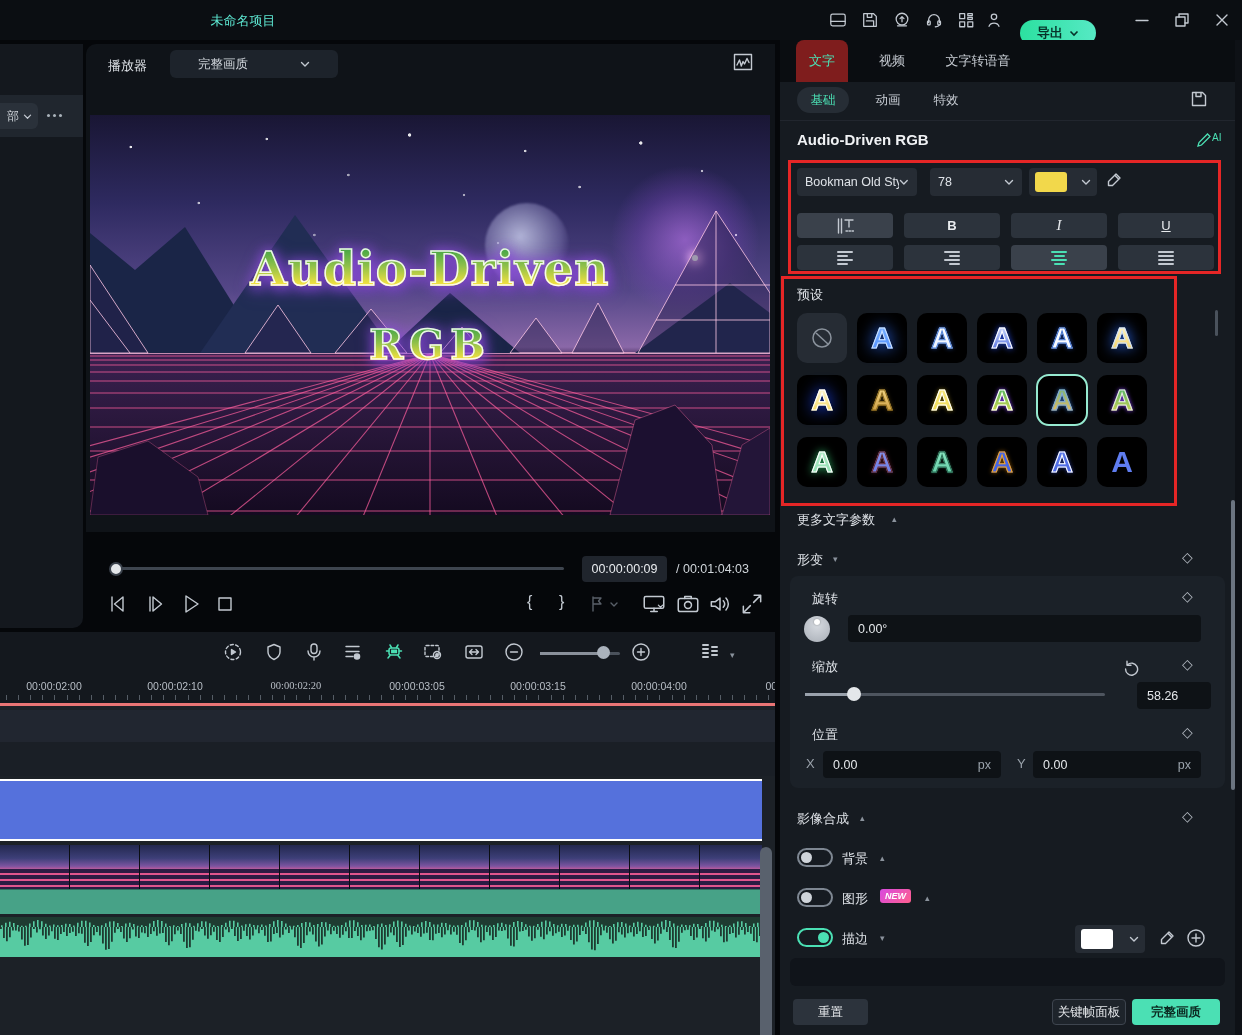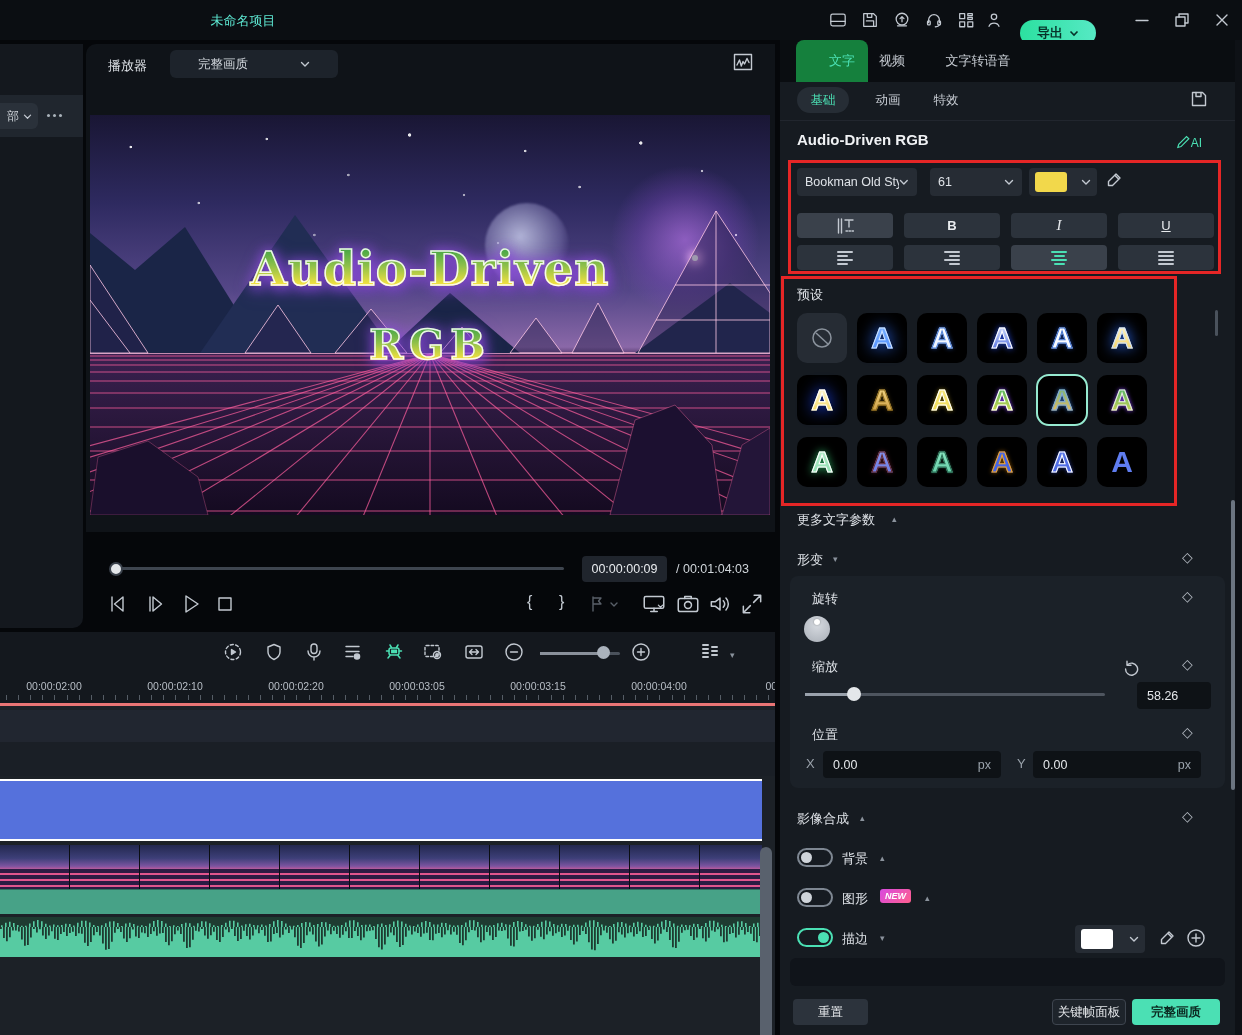--- a/index.html
+++ b/index.html
@@ -54,31 +54,31 @@
   #seek-track{position:absolute;left:30px;top:523px;width:448px;height:3px;border-radius:2px;background:#3e454f;}
   #seek-prog{position:absolute;left:24px;top:523px;width:6px;height:3px;background:#4be0b4;}
   #time-box{position:absolute;left:496px;top:512px;width:85px;height:26px;background:#20252d;border-radius:4px;display:flex;align-items:center;justify-content:center;font-size:12.5px;color:#e8ebee;}
   #time-total{position:absolute;left:590px;top:518px;font-size:12.5px;color:#d0d5da;}
   .tr-ico{position:absolute;top:547px;width:26px;height:26px;cursor:pointer;}
   .mk{position:absolute;top:549px;font-size:16px;color:#c3c9d1;cursor:pointer;}
   
   #rpanel{position:absolute;left:780px;top:40px;width:462px;height:995px;background:#161b21;}
   #rp-tabstrip{position:absolute;left:0;top:0;width:462px;height:42px;background:#0a0d11;}
   .rtab{position:absolute;top:0;height:42px;display:flex;align-items:center;justify-content:center;font-size:13px;color:#c8cdd4;cursor:pointer;}
-  #tab-text{left:16px;width:52px;background:#15803d;border-radius:8px 8px 0 0;color:#4be0b4;padding-left:20px;}
+  #tab-text{left:16px;width:52px;background:#7f1d1d;border-radius:8px 8px 0 0;color:#4be0b4;}
   #tab-video{left:86px;width:52px;}
   #tab-tts{left:150px;width:96px;}
   .subtab{position:absolute;top:47px;height:26px;display:flex;align-items:center;justify-content:center;font-size:12.5px;color:#c8cdd4;cursor:pointer;border-radius:13px;}
   #st-basic{left:17px;width:52px;background:#262d35;color:#4be0b4;}
   #st-anim{left:86px;width:44px;}
   #st-fx{left:144px;width:44px;}
   #rp-save{position:absolute;right:34px;top:50px;width:18px;height:18px;cursor:pointer;}
   #rp-divider{position:absolute;left:0;top:80px;width:462px;height:1px;background:#21262e;}
   #clip-title{position:absolute;left:17px;top:91px;font-size:15px;font-weight:bold;color:#f0f2f4;}
-  #ai-edit{position:absolute;right:40px;top:92px;width:26px;height:18px;cursor:pointer;color:#4be0b4;font-size:12px;display:flex;align-items:flex-end;}
+  #ai-edit{position:absolute;right:20px;top:92px;width:26px;height:18px;cursor:pointer;color:#4be0b4;font-size:10px;display:flex;}
   .dd{background:#262c34;border-radius:4px;display:flex;align-items:center;padding:0 8px;font-size:12.5px;color:#dfe3e8;cursor:pointer;position:absolute;height:28px;box-sizing:border-box;}
   .dd svg{margin-left:auto;}
   #font-dd{left:17px;top:128px;width:120px;}
   #size-dd{left:150px;top:128px;width:92px;}
   #color-dd{left:249px;top:128px;width:68px;}
   #font-swatch{width:32px;height:20px;border-radius:3px;}
   #eyedrop1{position:absolute;left:325px;top:131px;width:18px;height:18px;cursor:pointer;}
   .stybtn{position:absolute;height:25px;width:96px;background:#2c333c;border-radius:4px;display:flex;align-items:center;justify-content:center;font-size:13px;color:#e8ebee;cursor:pointer;}
   .stybtn.on{background:#3a414b;}
   .alines{display:flex;flex-direction:column;gap:2px;width:16px;}
@@ -373,21 +373,21 @@
       <span>AI</span>
     </div>
 
     <div class="dd" id="font-dd">
       <span style="overflow:hidden;white-space:nowrap;">Bookman Old Sty</span>
       <svg width="10" height="8" viewBox="0 0 10 8" class="ico">
           <path d="M1.5 2.5 5 6l3.5-3.5"></path>
         </svg>
     </div>
     <div class="dd" id="size-dd">
-      <span>61</span>
+      <span>78</span>
       <svg width="10" height="8" viewBox="0 0 10 8" class="ico">
           <path d="M1.5 2.5 5 6l3.5-3.5"></path>
         </svg>
     </div>
     <div class="dd" id="color-dd" style="padding:0 6px;">
       <span id="font-swatch" style="background: rgb(242, 216, 75);"></span>
       <svg width="10" height="8" viewBox="0 0 10 8" class="ico">
           <path d="M1.5 2.5 5 6l3.5-3.5"></path>
         </svg>
     </div>
@@ -511,20 +511,23 @@
     <div class="sect-label" style="left:17px;top:511px">形变</div>
     <div class="caret" style="left:53px;top:514px">▾</div>
     <div class="kdiamond" style="left:402px;top:509px">◇</div>
 
     <div id="xcard">
       <div class="sect-label" style="left:22px;top:14px">旋转</div>
       <div class="kdiamond" style="left:392px;top:12px">◇</div>
       <div id="knob">
           <i></i>
         </div>
+      <div class="nput" style="left:58px;top:39px;width:353px">
+          <span>0.00°</span>
+        </div>
 
       <div class="sect-label" style="left:22px;top:82px">缩放</div>
       <svg id="reset-ico" class="ico" viewBox="0 0 18 18">
           <path d="M6 3.2v4h4"></path>
           <path d="M6.5 6.8A6 6 0 1 1 4.6 11"></path>
         </svg>
       <div class="kdiamond" style="left:392px;top:80px">◇</div>
       <div id="scale-track"></div>
       <div id="scale-fill"></div>
       <div id="scale-handle"></div>
@@ -645,21 +648,21 @@
         <path d="M6.5 10h7M10 6.5v7"></path>
       </svg>
     <svg class="tlico ico" style="left:700px" viewBox="0 0 20 20">
         <path d="M3 3h5M3 7h5M3 11h5M3 15h5M12 5h5M12 9h5M12 13h5" stroke-width="2"></path>
       </svg>
     <div class="caret" style="left:730px;top:18px;position:absolute">▾</div>
 
     <div id="ruler">
         <div class="rlabel" style="left: 54px;">00:00:02:00</div>
         <div class="rlabel" style="left: 175px;">00:00:02:10</div>
-        <div class="rlabel" style="left: 296px;">00:00:02:20</div>
+        <div class="rlabel" style="left: 296px; font-family: Liberation Serif, serif;">00:00:02:20</div>
         <div class="rlabel" style="left: 417px;">00:00:03:05</div>
         <div class="rlabel" style="left: 538px;">00:00:03:15</div>
         <div class="rlabel" style="left: 659px;">00:00:04:00</div>
         <div class="rlabel" style="left: 780px;">00:00:</div>
         <div class="rtick" style="left: 6px;"></div>
         <div class="rtick" style="left: 18.1px;"></div>
         <div class="rtick" style="left: 30.2px;"></div>
         <div class="rtick" style="left: 42.3px;"></div>
         <div class="rtick" style="left: 54.4px;"></div>
         <div class="rtick" style="left: 66.5px;"></div>

